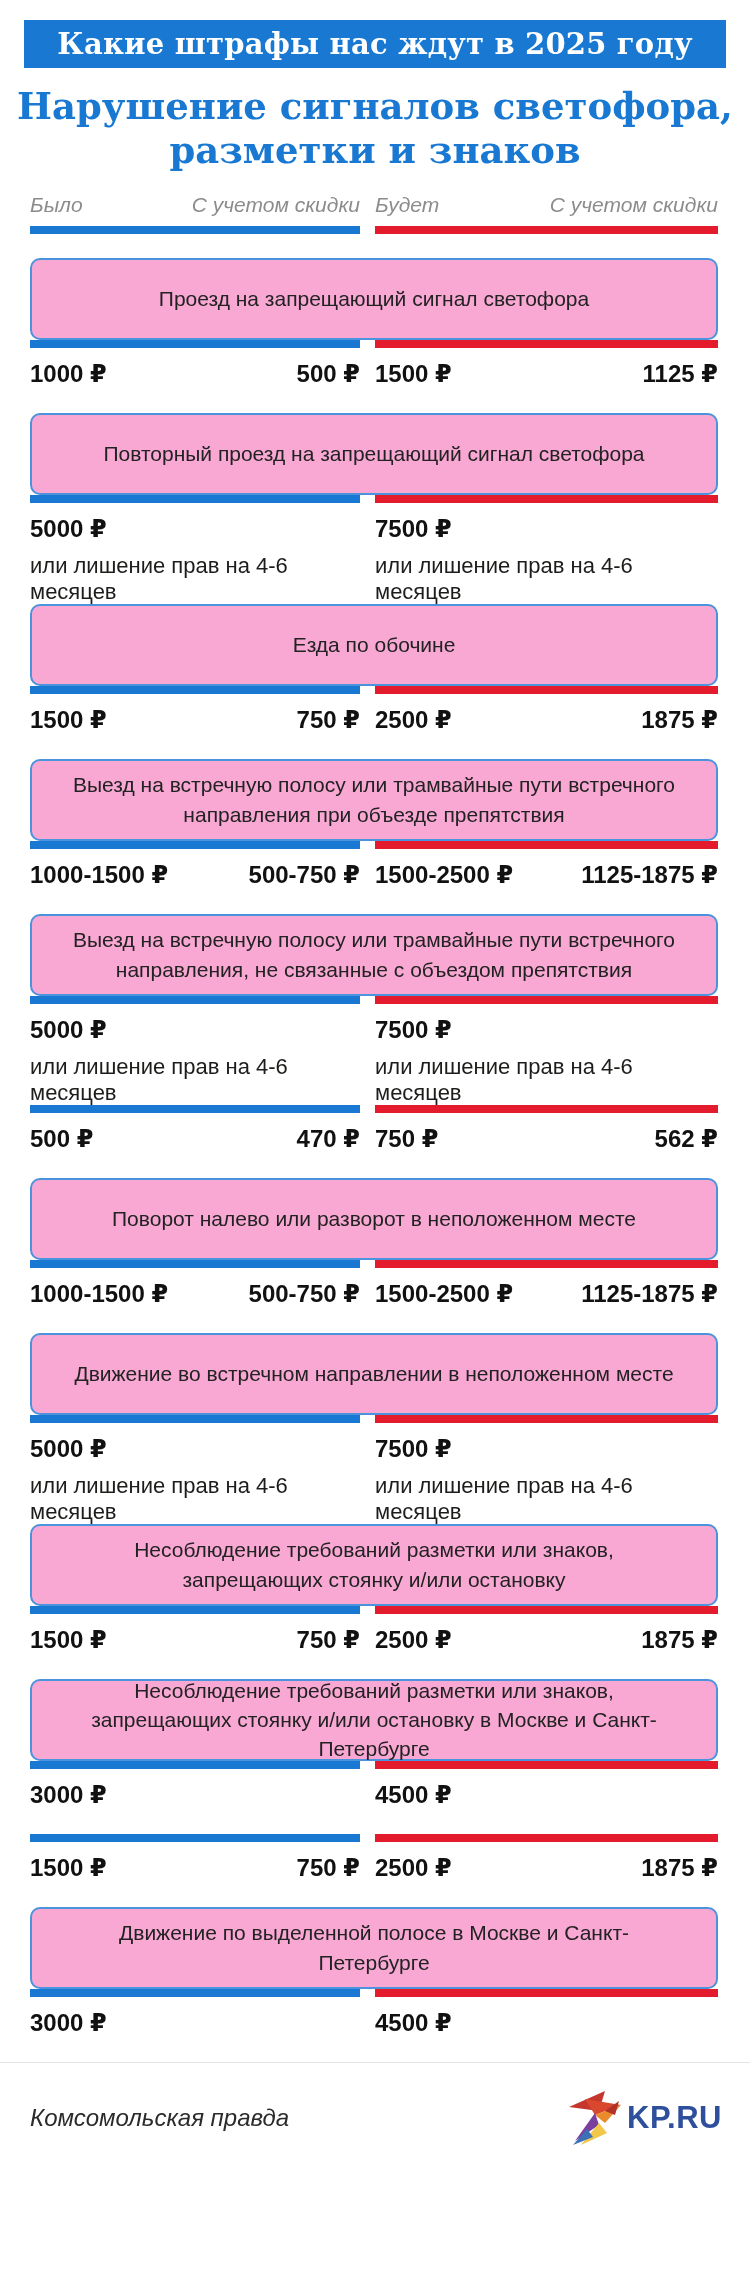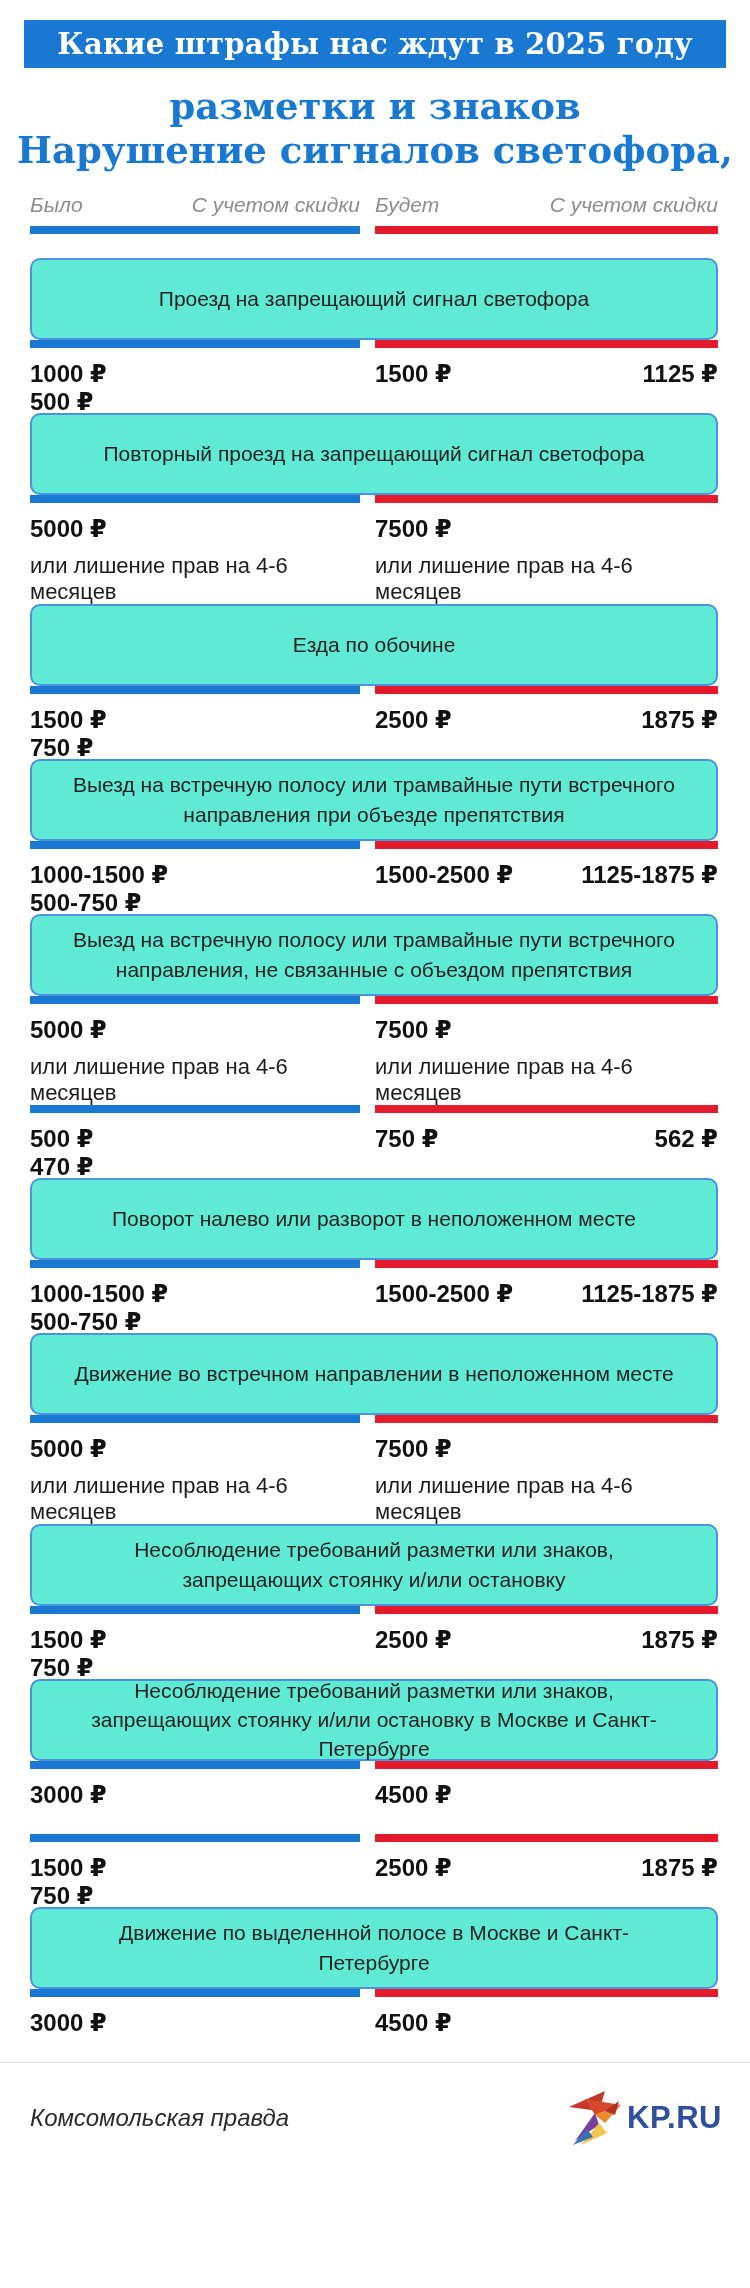--- a/index.html
+++ b/index.html
@@ -30,28 +30,28 @@
   .legend-bars { margin:9px 32px 0 30px; display:flex; }
   .bar { height:8px; }
   .bar.blue { width:330px; background:#1878d2; }
   .bar.red  { width:343px; margin-left:15px; background:#e31b2d; }
   .cards { margin-top:24px; }
   .card { margin:0 32px 25px 30px; }
   .card-box {
     height:82px; border:2px solid #4b93dc; border-radius:10px;
     display:flex; align-items:center; justify-content:center;
     text-align:center; font-size:21px; line-height:1.4; color:#222222;
-    padding:0 34px; background:#5eead4;
+    padding:0 34px; background:#f9a8d4;
   }
   .bar-row { display:flex; }
   .values {
     margin-top:12px; display:flex;
     font-weight:bold; font-size:24px; color:#111111; height:28px;
   }
-  .values .half-l { width:330px; display:flex; justify-content:space-between;flex-direction:column; }
+  .values .half-l { width:330px; display:flex; justify-content:space-between; }
   .values .half-r { width:343px; margin-left:15px; display:flex; justify-content:space-between; }
   .notes { margin-top:10px; display:flex; font-size:22px; color:#1d1d1b; height:26px; }
   .notes .half-l { width:330px; }
   .notes .half-r { width:343px; margin-left:15px; }
   .divider { margin-top:10px; border-top:1px solid #e5e5e5; width:750px; }
   .footer {
     margin:26px 28px 0 30px; display:flex;
     align-items:center; justify-content:space-between;
   }
   .source { font-style:italic; font-size:24px; color:#2b2b2b; }
@@ -62,22 +62,22 @@
   }
 </style>
 </head>
 <body>
 
 <div class="banner">
   <span>Какие штрафы нас ждут в 2025 году</span>
 </div>
 
 <div class="big-title">
+  <div>Нарушение сигналов светофора,</div>
   <div>разметки и знаков</div>
-  <div>Нарушение сигналов светофора,</div>
 </div>
 
 <div class="cols">
   <div class="half-l">
     <span>Было</span>
     <span>С учетом скидки</span>
   </div>
   <div class="half-r">
     <span>Будет</span>
     <span>С учетом скидки</span>

